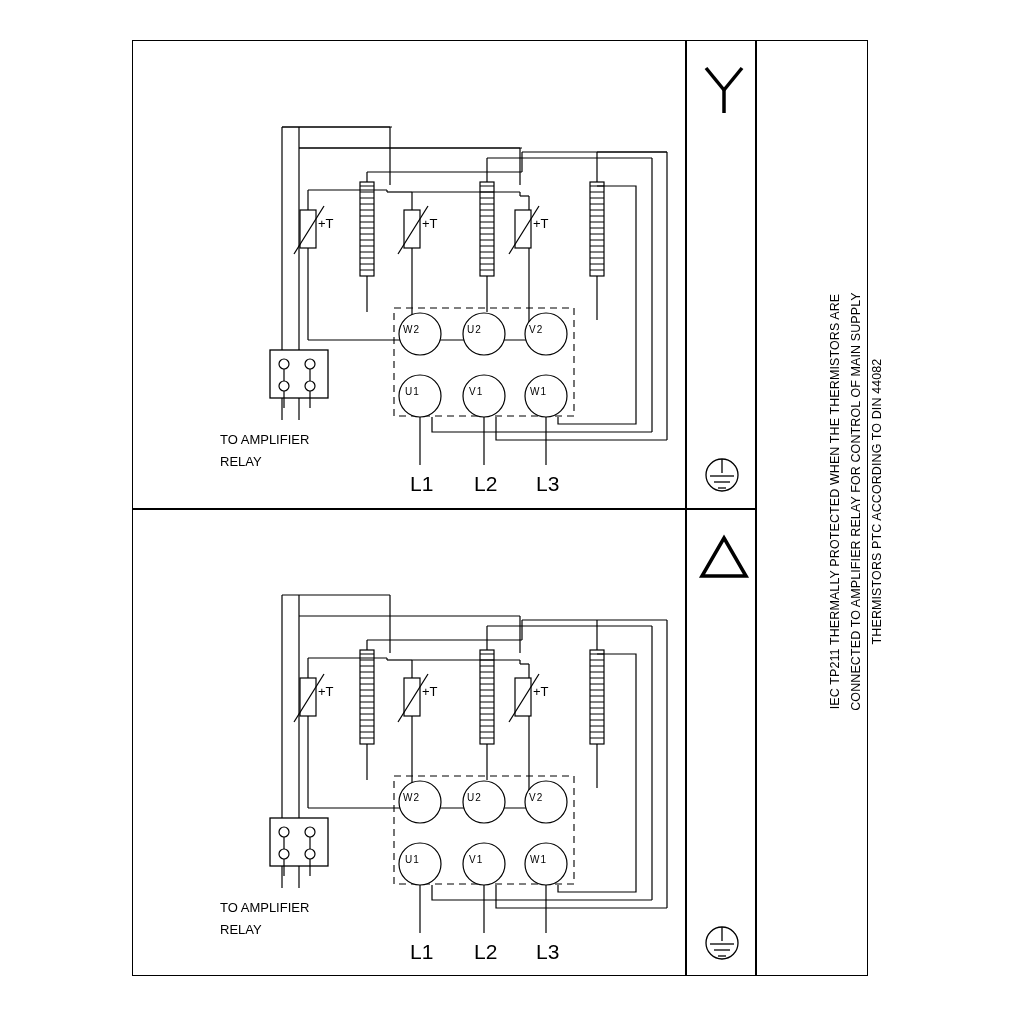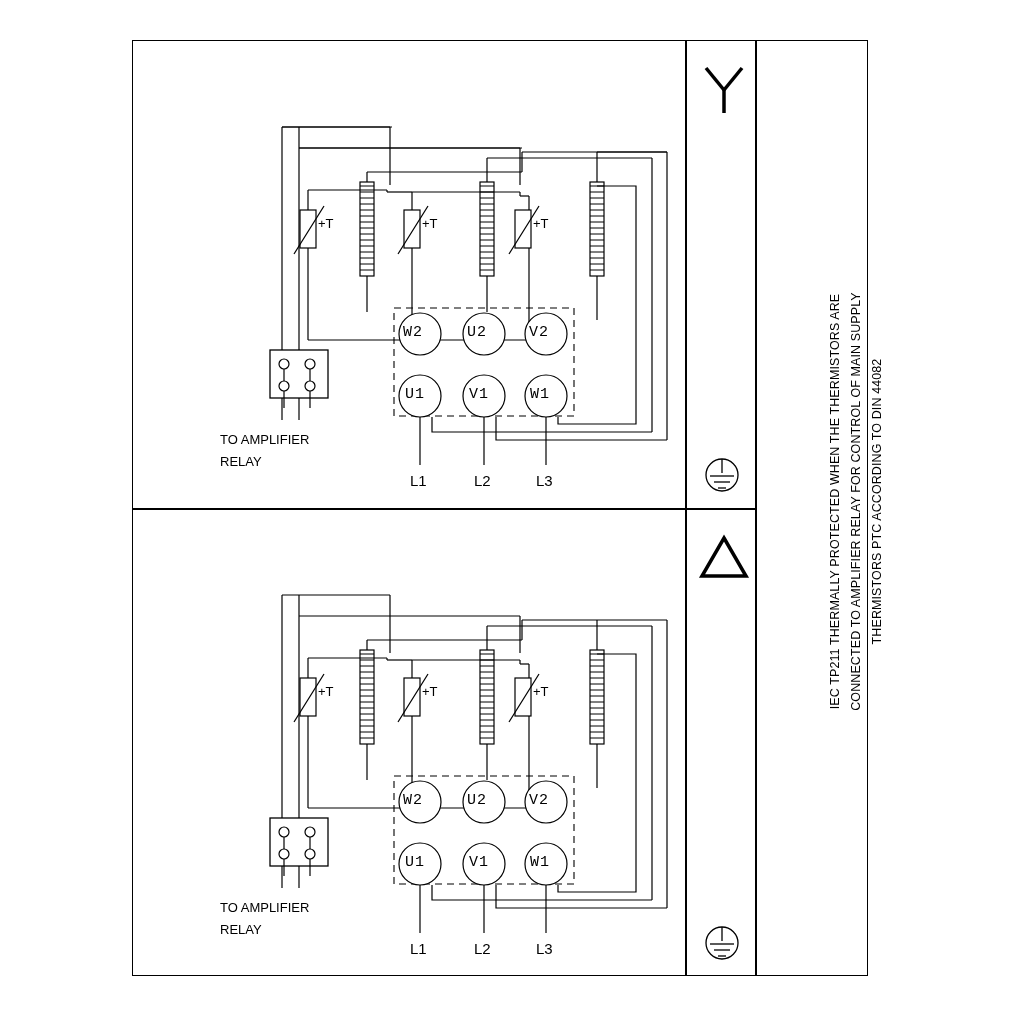--- a/index.html
+++ b/index.html
@@ -52,26 +52,25 @@
     letter-spacing: 0.1px;
     white-space: nowrap;
   }
   .note-line { display: block; }
   .lbl {
     position: absolute;
     font-size: 13px;
     white-space: nowrap;
   }
   .lbl-big {
-    font-size: 15px;
+    font-size: 21px;
   }
   .term-label {
-    font-size: 15px;
+    font-size: 10px;
     letter-spacing: 1px;
-    font-family: Liberation Mono, monospace;
   }
 </style>
 </head>
 <body>
 
 <div id="sheet">
 
   <div class="frame" style="left:132px; top:40px; width:736px; height:936px;"></div>
 
   <div class="divider" style="left:755px; top:40px; width:1.5px; height:936px;"></div>

